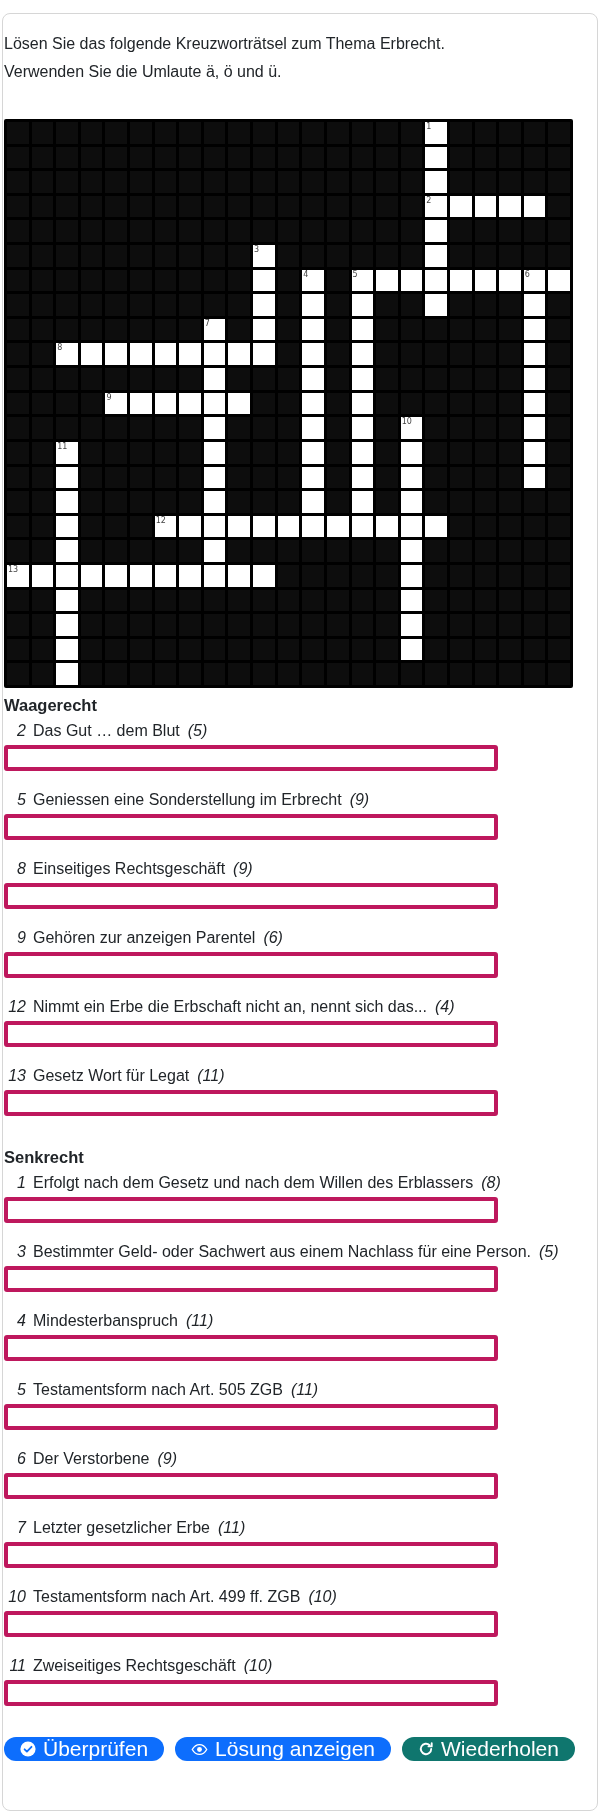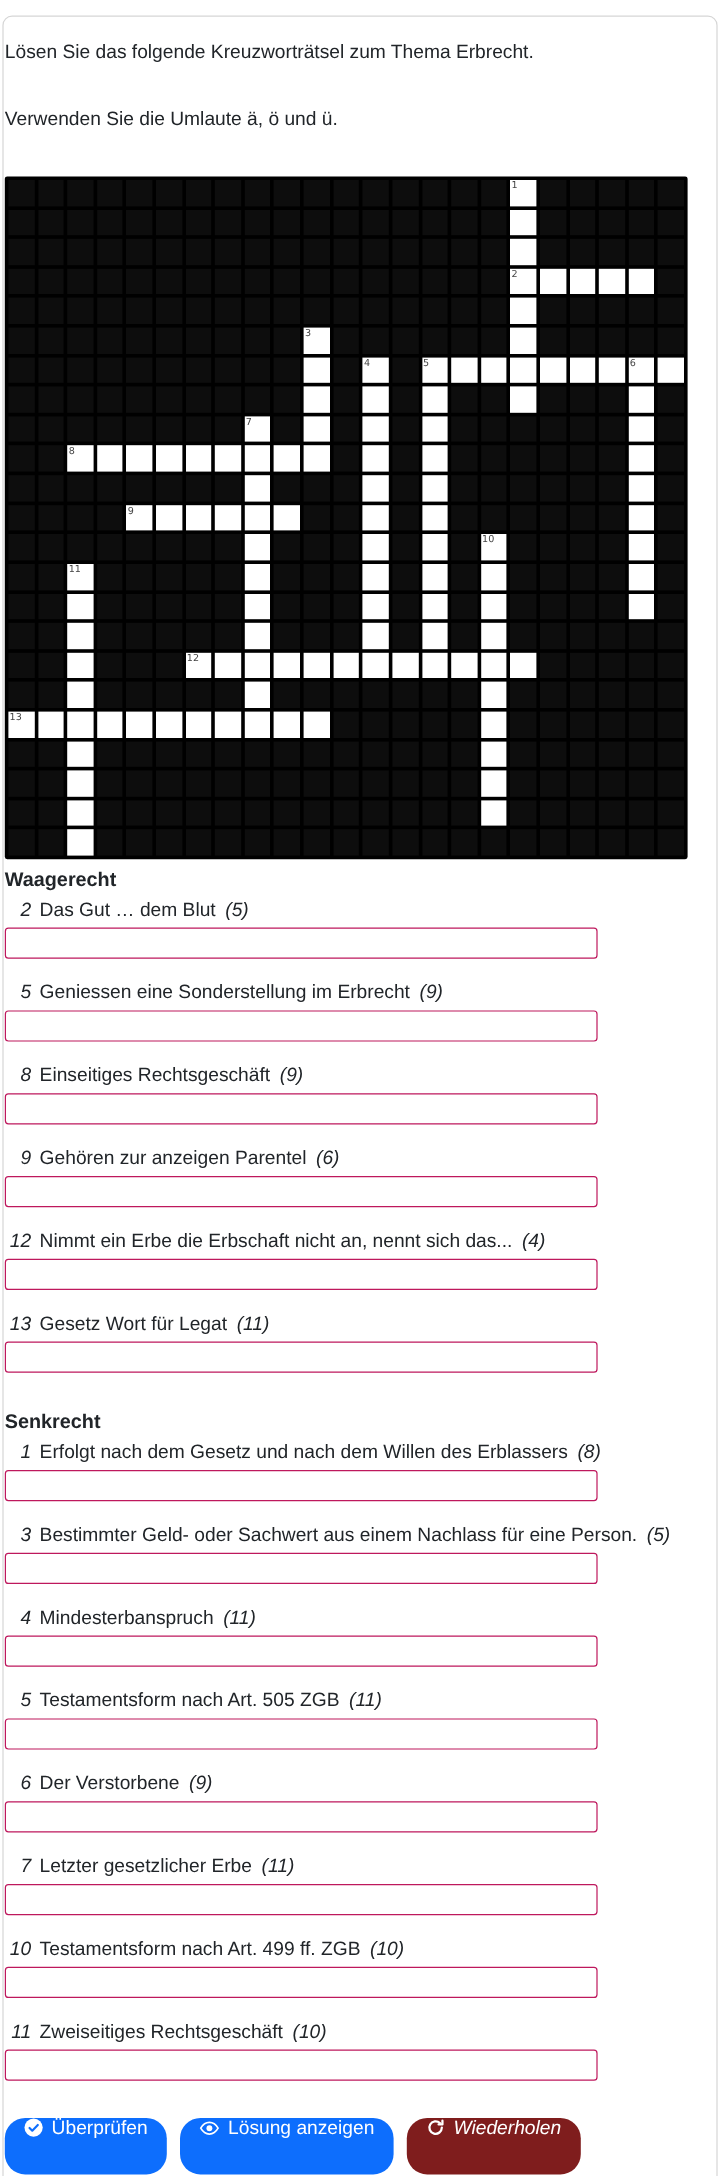--- a/index.html
+++ b/index.html
@@ -1,33 +1,33 @@
 <!DOCTYPE html>
 <html><head>
 <meta charset="utf-8">
 <style>
   html,body{margin:0;padding:0;background:#fff;font-family:"Liberation Sans","DejaVu Sans",sans-serif;color:#212529;}
   .card{margin:13px 2px 0;border:1px solid #d6d6d6;border-radius:8px;background:#fff;padding:18px 1px 12px;box-sizing:border-box;min-height:1798px;}
   .intro p{margin:0;font-size:16px;line-height:24px;}
-  .intro p + p{margin-top:32px;}
+  .intro p + p{margin-top:4px;}
 
   .grid{margin-top:35px;width:569px;height:569px;box-sizing:border-box;background:#000;display:grid;gap:3px;padding:3px;border-radius:2px;}
   .cell{background:#0d0d0d;position:relative;}
   .cell.white{background:#ffffff;}
   .cell .num{position:absolute;top:0;left:1px;font-size:8px;line-height:9px;color:#444;font-family:"DejaVu Sans",sans-serif;}
 
   h2.section{font-size:16.5px;line-height:20px;font-weight:bold;margin:7px 0 5px;}
   h2.section.down{margin-top:31px;}
   .clue{font-size:16px;line-height:22px;margin:0 0 3px;display:flex;}
   .clue .cnum{font-style:italic;min-width:22px;text-align:right;margin-right:7px;flex:none;}
   .clue .clen{font-style:italic;margin-left:8px;}
-  input.answer{display:block;width:494px;height:26px;box-sizing:border-box;margin:0 0 18px;border:1px solid #be185d;border-radius:3px;background:#fff;color:#222;font-size:28px;line-height:26px;padding:0 4px;font-family:"DejaVu Sans",sans-serif;overflow:hidden;}
+  input.answer{display:block;width:494px;height:26px;box-sizing:border-box;margin:0 0 18px;border:4px solid #be185d;border-radius:3px;background:#fff;color:#222;font-size:28px;line-height:26px;padding:0 4px;font-family:"DejaVu Sans",sans-serif;overflow:hidden;}
 
   .buttons{margin-top:31px;display:flex;gap:11px;}
-  .btn{height:47px;border:none;border-radius:17px;color:#fff;font-size:16px;font-family:"Liberation Sans","DejaVu Sans",sans-serif;padding:0 16px;display:inline-flex;align-items:flex-start;gap:7px;cursor:pointer;}
+  .btn{height:24px;border:none;border-radius:17px;color:#fff;font-size:21px;font-family:"Liberation Sans","DejaVu Sans",sans-serif;padding:0 16px;display:inline-flex;align-items:center;gap:7px;cursor:pointer;}
   .btn svg{flex:none;display:block;}
 </style>
 </head>
 <body>
 
 <div class="card">
 
   <div class="intro">
     <p>Lösen Sie das folgende Kreuzworträtsel zum Thema Erbrecht.</p>
     <p>Verwenden Sie die Umlaute ä, ö und ü.</p>
@@ -695,21 +695,21 @@
     </button>
     <button class="btn" style="background: rgb(13, 110, 253);">
       <span>
         <svg width="17" height="17" viewBox="0 0 16 16">
             <path d="M8 3.4C4.6 3.4 2.1 6.4 1.2 8c.9 1.6 3.4 4.6 6.8 4.6S13.9 9.6 14.8 8C13.9 6.4 11.4 3.4 8 3.4z" fill="none" stroke="#ffffff" stroke-width="1.3"></path>
             <circle cx="8" cy="8" r="2.3" fill="#ffffff"></circle>
           </svg>
       </span>
       <span>Lösung anzeigen</span>
     </button>
-    <button class="btn" style="background: #7f1d1d; font-style: italic;">
+    <button class="btn" style="background: #0f766e;">
       <span>
         <svg width="16" height="16" viewBox="0 0 16 16">
             <path d="M13.2 8A5.2 5.2 0 1 1 11.6 4.2" fill="none" stroke="#ffffff" stroke-width="1.9" stroke-linecap="round"></path>
             <path d="M13.7 2.2v3.2h-3.2" fill="none" stroke="#ffffff" stroke-width="1.9" stroke-linecap="round" stroke-linejoin="round"></path>
           </svg>
       </span>
       <span>Wiederholen</span>
     </button>
   </div>
 

